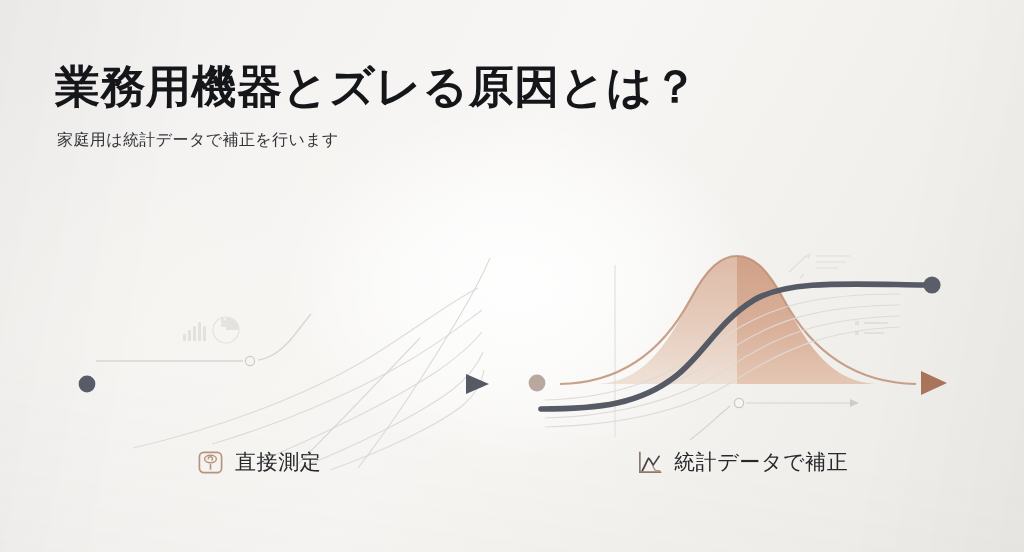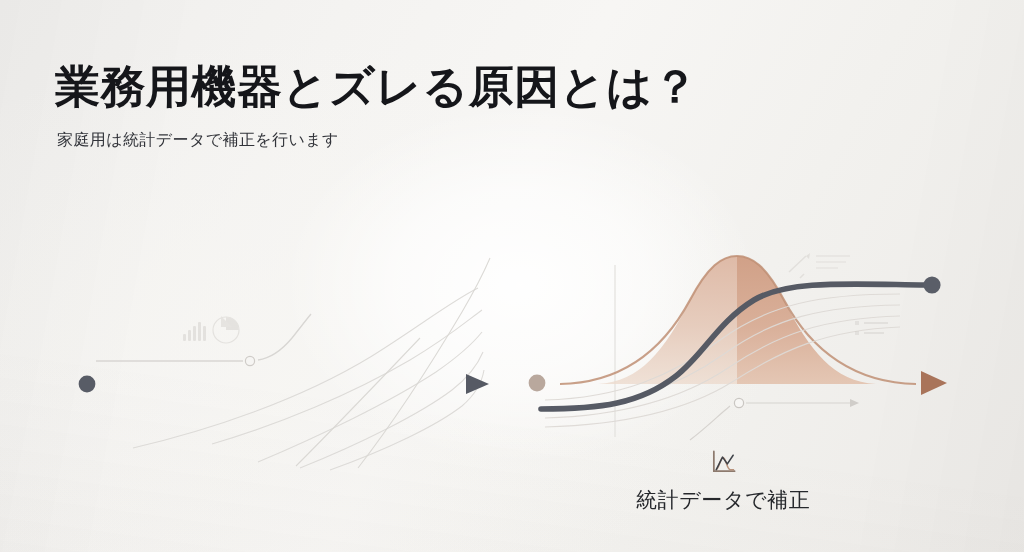--- a/index.html
+++ b/index.html
@@ -77,21 +77,21 @@
 
   
   .caption {
     position: absolute;
     display: flex;
     align-items: center;
     gap: 11px;
     white-space: nowrap;
   }
   .caption.left  { left: 197px; top: 448px; }
-  .caption.right { left: 636px; top: 448px; flex-direction: column; }
+  .caption.right { left: 636px; top: 448px; }
 
   .caption-icon {
     width: 27px;
     height: 27px;
     flex: 0 0 27px;
     display: block;
   }
   .caption-text {
     font-family: "Liberation Sans", "DejaVu Sans", sans-serif;
     font-size: 21px;
@@ -247,20 +247,29 @@
       <g>
         <path d="M541,409
                  C 600,409 640,404 676,376
                  C 704,354 718,322 754,300
                  C 788,280 846,284 925,285" fill="none" stroke="#565a64" stroke-width="5.6" stroke-linecap="round"></path>
         <circle cx="932" cy="285" r="8.6" fill="#5a5e68"></circle>
       </g>
     </g>
   </svg>
 
+  <div class="caption left">
+    <svg class="caption-icon" viewBox="0 0 28 28">
+      <rect x="2.5" y="3.5" width="23" height="21" rx="4.5" fill="none" stroke="#b8927c" stroke-width="1.7"></rect>
+      <ellipse cx="14" cy="10.3" rx="6.1" ry="3.9" fill="none" stroke="#b8927c" stroke-width="1.5"></ellipse>
+      <path d="M11.6,10.3 C 11.6,8.6 13,7.6 14.6,8.2 C 16.2,8.8 16.6,10.6 15.4,11.6" fill="none" stroke="#b8927c" stroke-width="1.4" stroke-linecap="round"></path>
+      <line x1="14" y1="15.6" x2="14" y2="21.4" stroke="#b8927c" stroke-width="1.7"></line>
+    </svg>
+    <span class="caption-text">直接測定</span>
+  </div>
 
   <div class="caption right">
     <svg class="caption-icon" viewBox="0 0 28 28">
       <polyline points="4,3.5 4,24 25.5,24" fill="none" stroke="#8d7a6e" stroke-width="1.8" stroke-linecap="round"></polyline>
       <path d="M6,22.5 C 9.5,22.5 10.5,10 13.5,10 C 16.5,10 17.5,22.5 21,22.5 L25,22.5" fill="none" stroke="#b8927c" stroke-width="1.6" stroke-linejoin="round"></path>
       <path d="M6.5,22.5 L 13,9.5 L 18,16.5 L 24,7.5" fill="none" stroke="#3f4248" stroke-width="1.6" stroke-linecap="round" stroke-linejoin="round"></path>
     </svg>
     <span class="caption-text">統計データで補正</span>
   </div>
 

